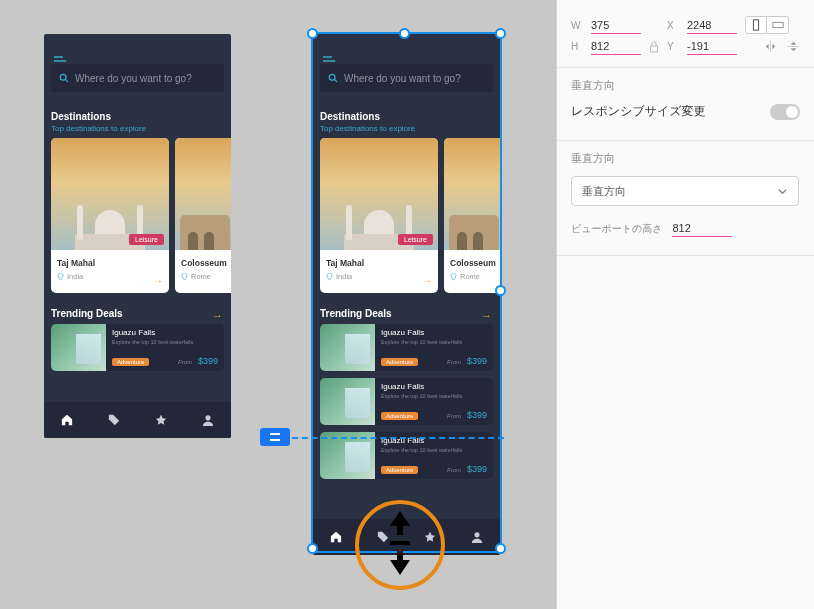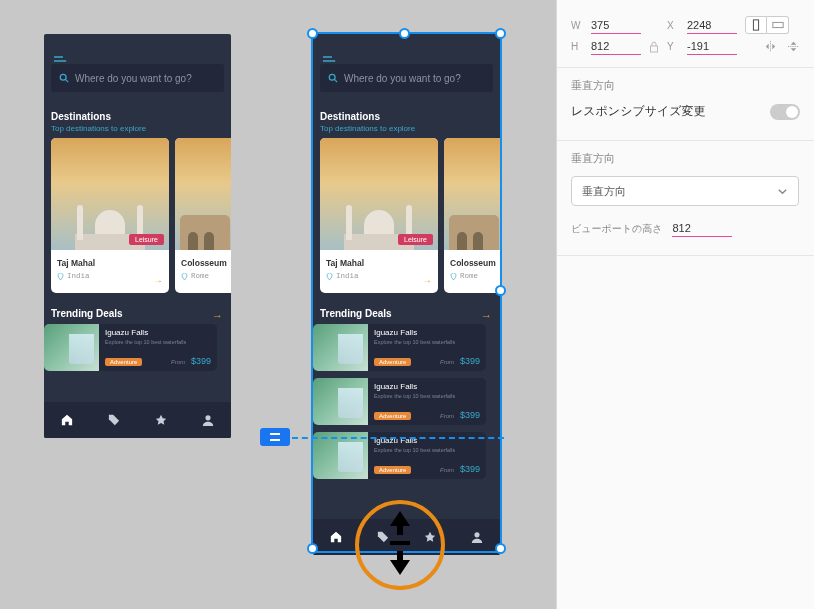--- a/index.html
+++ b/index.html
@@ -36,27 +36,27 @@
 .min.l{left:2px} .min.r{right:2px}
 .coll { position:absolute; bottom:0; left:5px; right:0; height:50px; }
 .arc{position:absolute;bottom:0;left:0;width:50px;height:35px;background:#b89d7a;border-radius:5px 5px 0 0;}
 .arc::before{content:"";position:absolute;bottom:0;left:8px;width:10px;height:18px;background:#7a6a4f;border-radius:5px 5px 0 0;}
 .arc::after{content:"";position:absolute;bottom:0;left:24px;width:10px;height:18px;background:#7a6a4f;border-radius:5px 5px 0 0;}
 
 .badge { position:absolute; right:5px; bottom:48px; background:#d13b60; color:#fff; font-size:7px; padding:2px 6px; border-radius:2px; }
 .c-title { position:absolute; left:6px; top:120px; color:#333; font-size:8.5px; font-weight:600; }
 .c-loc { position:absolute; left:6px; top:134px; display:flex; align-items:center; gap:3px; }
 .c-loc svg { width:7px; height:7px; }
-.c-loc span { color:#999; font-size:7.5px;font-family:Liberation Mono, monospace; }
+.c-loc span { color:#999; font-size:7.5px; }
 .c-arrow { position:absolute; right:6px; bottom:8px; color:#e8a03a; font-size:10px; }
 
 .trending-title { position: absolute; left: 7px; top: 274px; color: #fff; font-size: 10px; font-weight: 600; }
 .trending-arr { position:absolute; right:8px; top:274px; color:#e8a03a; font-size:11px; }
 
-.deals { position:absolute; left:0; top:290px; width:173px; }
+.deals { position:absolute; left:7px; top:290px; width:173px; }
 .deal { background:#22283a; border-radius:5px; height:47px; margin-bottom:7px; display:flex; overflow:hidden; }
 .deal-img { width:55px; height:100%; background: linear-gradient(135deg,#5a9f7a 0%,#8dc4a8 50%,#c8e0d4 100%); position:relative; flex-shrink:0; }
 .deal-img::before{content:"";position:absolute;right:5px;top:10px;width:25px;height:30px;background: linear-gradient(180deg, rgba(220,240,250,0.8), rgba(200,220,240,0.6));border-radius: 0 0 3px 3px; }
 .deal-body { flex:1; padding:4px 6px; position:relative; }
 .deal-title { color:#fff; font-size:8px; font-weight:500; }
 .deal-sub { color:#7a8294; font-size:5.5px; margin-top:2px; }
 .deal-badge { position:absolute; left:6px; bottom:5px; background:#e8893a; color:#fff; font-size:6px; padding:1px 5px; border-radius:2px; }
 .deal-from { position:absolute; right:32px; bottom:6px; color:#7a8294; font-size:6px; font-style:italic; }
 .deal-price { position:absolute; right:6px; bottom:5px; color:#3aa8c9; font-size:9px; font-weight:500; }
 

